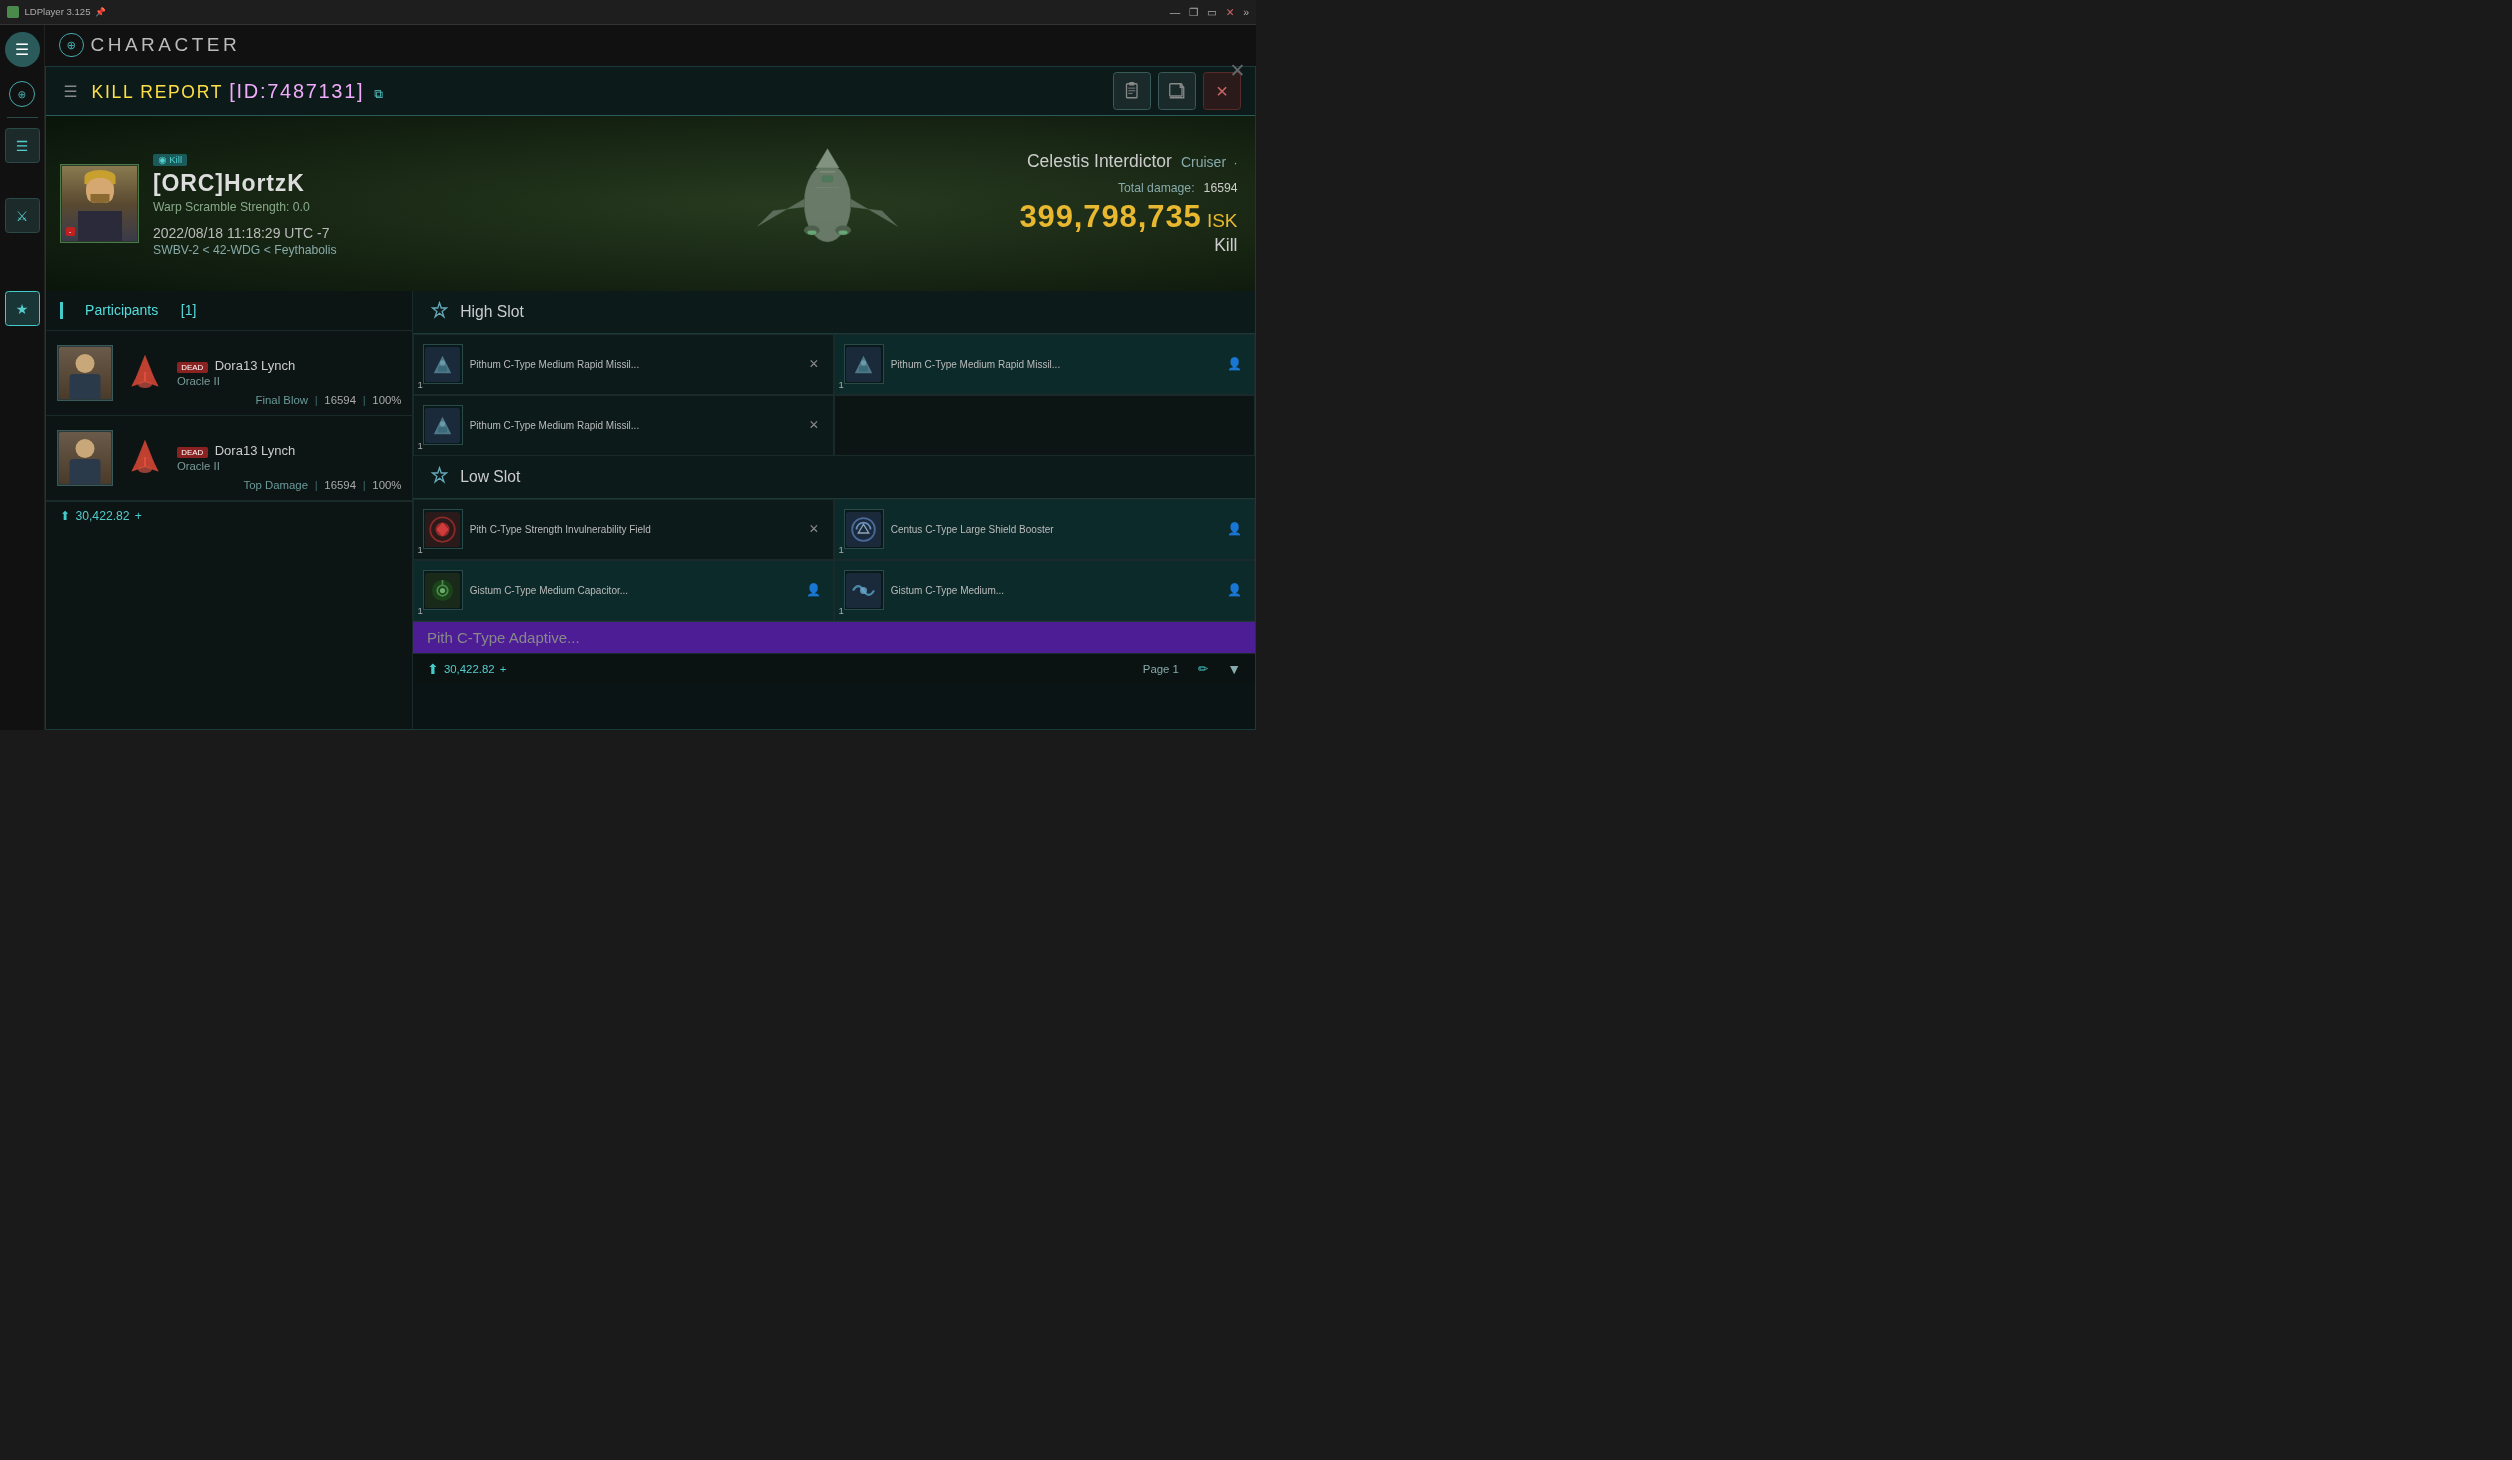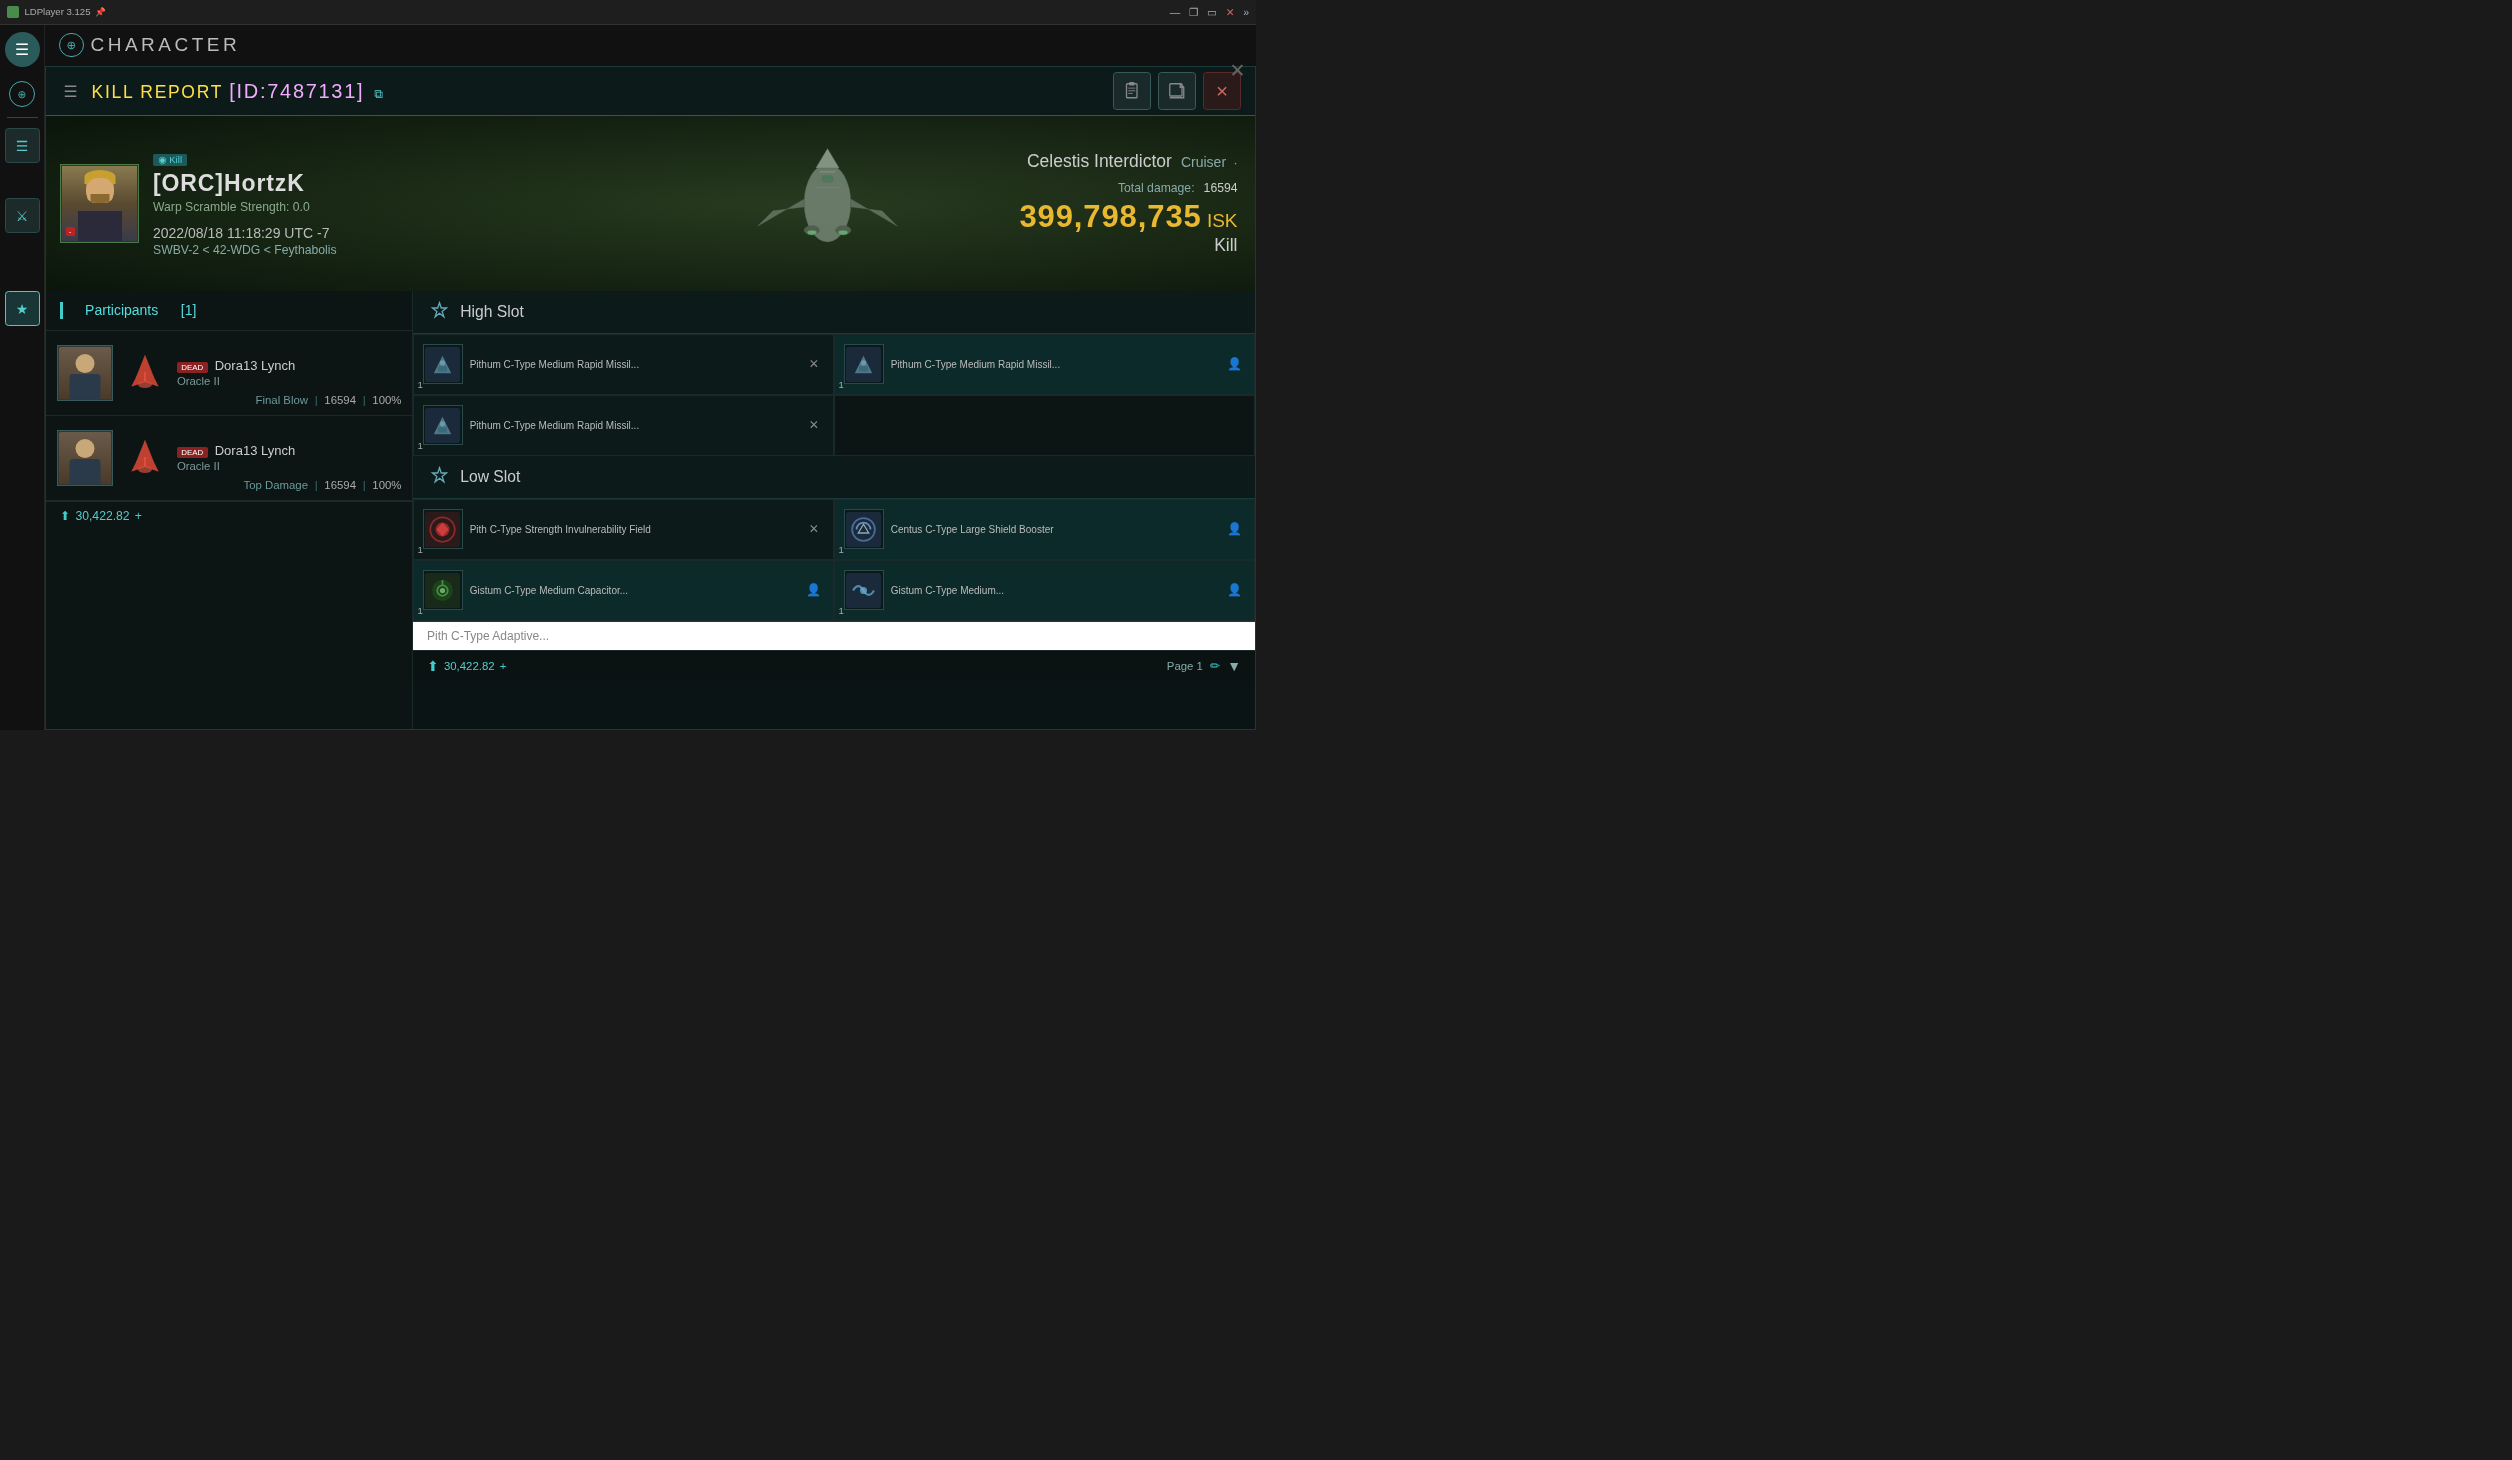--- a/index.html
+++ b/index.html
@@ -855,31 +855,31 @@
                 <rect width="40" height="40" rx="3" fill="#1a2a3a"></rect>
                 <path d="M8 20 Q14 10 20 20 Q26 30 32 20" fill="none" stroke="#4a8aaa" stroke-width="2.5"></path>
                 <circle cx="20" cy="20" r="4" fill="#6aaacc" opacity="0.8"></circle>
               </svg>
             </div>
             <span class="module-name">Gistum C-Type Medium...</span>
             <div class="module-action dropped-person">👤</div>
           </div>
         </div>
 
-        <div style="padding:7px 14px;background:#ffffff;border-top:0.9px solid #1a3a3a;color:#888;font-size:12px;">
+        <div style="padding:7px 14px;background:#4c1d95;border-top:0.9px solid #1a3a3a;color:#888;font-size:15px;">
           <span>Pith C-Type Adaptive...</span>
         </div>
 
         <div class="bottom-bar">
           <div class="bottom-balance">
             <span style="color:#4cc;font-size:14px;">⬆</span>
             <span>30,422.82</span>
             <span style="color:#4cc;">+</span>
           </div>
-          <div style="display:flex;align-items:center;gap:7px;">
+          <div style="display:flex;align-items:center;gap:19px;">
             <span class="bottom-page">Page 1</span>
             <span style="color:#4cc;cursor:pointer;font-size:12.2px;">✏</span>
             <span class="bottom-filter">▼</span>
           </div>
         </div>
       </div>
 
     </div>
   </div>
 </div>

